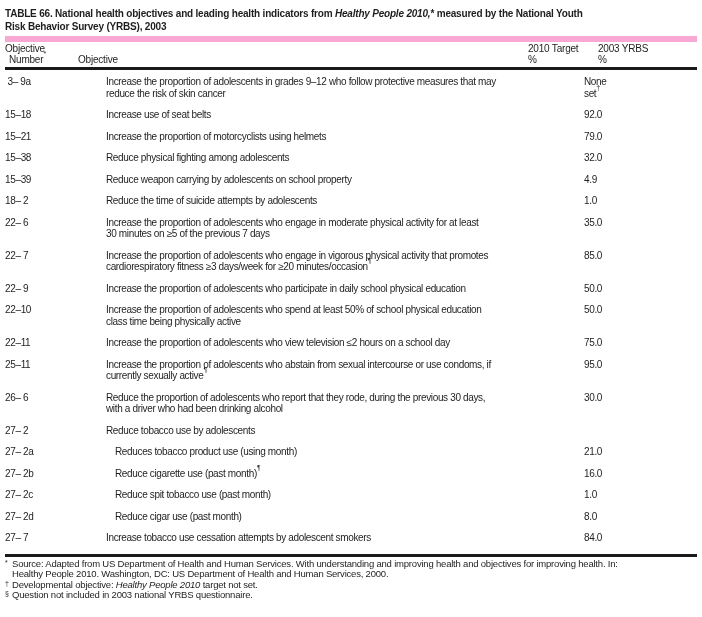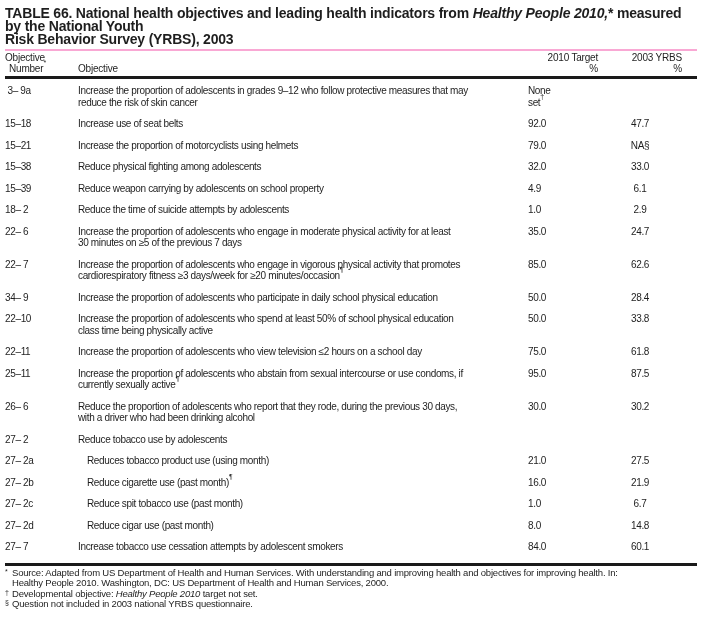--- a/index.html
+++ b/index.html
@@ -4,41 +4,41 @@
 <style>
   html, body { margin: 0; padding: 0; }
   body {
     width: 702px; height: 617px; overflow: hidden;
     background: #ffffff; color: #1e1e1e;
     font-family: "Liberation Sans", sans-serif;
   }
   .page { padding: 7px 5px 0 5px; }
 
   .title {
-    font-weight: bold; font-size: 14px; line-height: 13px;
+    font-weight: bold; font-size: 10px; line-height: 13px;
     letter-spacing: -0.2px; white-space: pre-wrap; margin-bottom: 3px;
   }
   .it { font-style: italic; }
 
   .grid { display: grid; grid-template-columns: 73px 450px 70px 99px; }
 
   .thead {
-    border-top: 2px solid #f9a8d4; border-bottom: 3px solid #1a1a1a;
+    border-top: 6px solid #f9a8d4; border-bottom: 3px solid #1a1a1a;
     padding: 2px 0; font-size: 10px; line-height: 10.5px;
     letter-spacing: -0.2px; align-items: end;
   }
   .h-num .l2 { padding-left: 4px; }
-  .h-center { text-align: right; }
+  .h-center { text-align: left; }
   .h-yrbs { padding-right: 15px; }
 
   .tbody {
     padding-top: 6px; border-bottom: 3px solid #1a1a1a;
     font-size: 10px; line-height: 11.5px; letter-spacing: -0.35px;
   }
-  .row { margin-bottom: 10px; }
+  .row { margin-bottom: 10px; gap: 28px; }
   .row:last-child { }
   .c-num { white-space: pre; }
   .c-obj { white-space: pre-wrap; }
   .c-obj.indent { padding-left: 9px; }
   .c-target { text-align: left; white-space: pre-wrap; }
   .c-yrbs { text-align: center; padding-right: 15px; }
 
   sup.mk { font-size: 7px; line-height: 0; position: relative; top: -2.5px; letter-spacing: 0; }
 
   .footnotes { padding-top: 2px; font-size: 9.5px; line-height: 10.6px; letter-spacing: -0.2px; }
@@ -116,21 +116,21 @@
       <div class="c-yrbs">24.7</div>
     </div>
       <div class="grid row">
       <div class="c-num">22– 7</div>
       <div class="c-obj">Increase the proportion of adolescents who engage in vigorous physical activity that promotes
 cardiorespiratory fitness ≥3 days/week for ≥20 minutes/occasion<sup class="mk">¶</sup></div>
       <div class="c-target">85.0</div>
       <div class="c-yrbs">62.6</div>
     </div>
       <div class="grid row">
-      <div class="c-num">34– 9</div>
+      <div class="c-num">22– 9</div>
       <div class="c-obj">Increase the proportion of adolescents who participate in daily school physical education</div>
       <div class="c-target">50.0</div>
       <div class="c-yrbs">28.4</div>
     </div>
       <div class="grid row">
       <div class="c-num">22–10</div>
       <div class="c-obj">Increase the proportion of adolescents who spend at least 50% of school physical education
 class time being physically active</div>
       <div class="c-target">50.0</div>
       <div class="c-yrbs">33.8</div>

